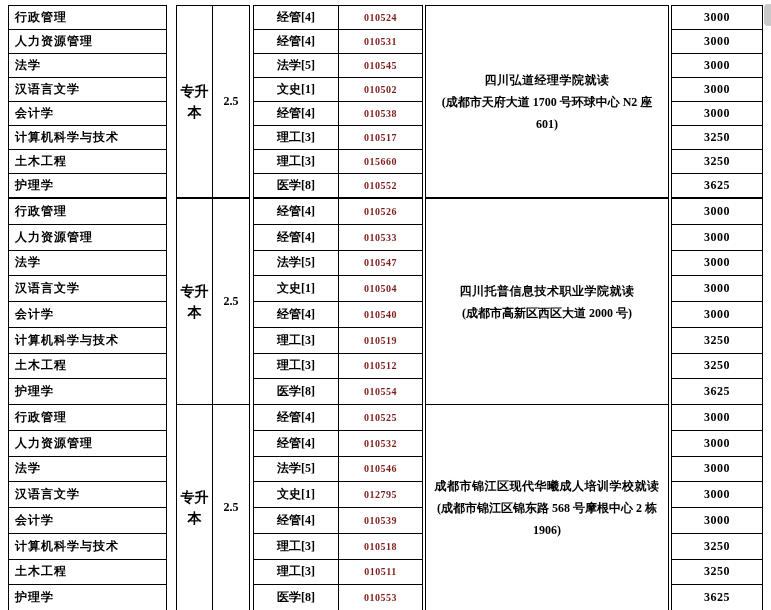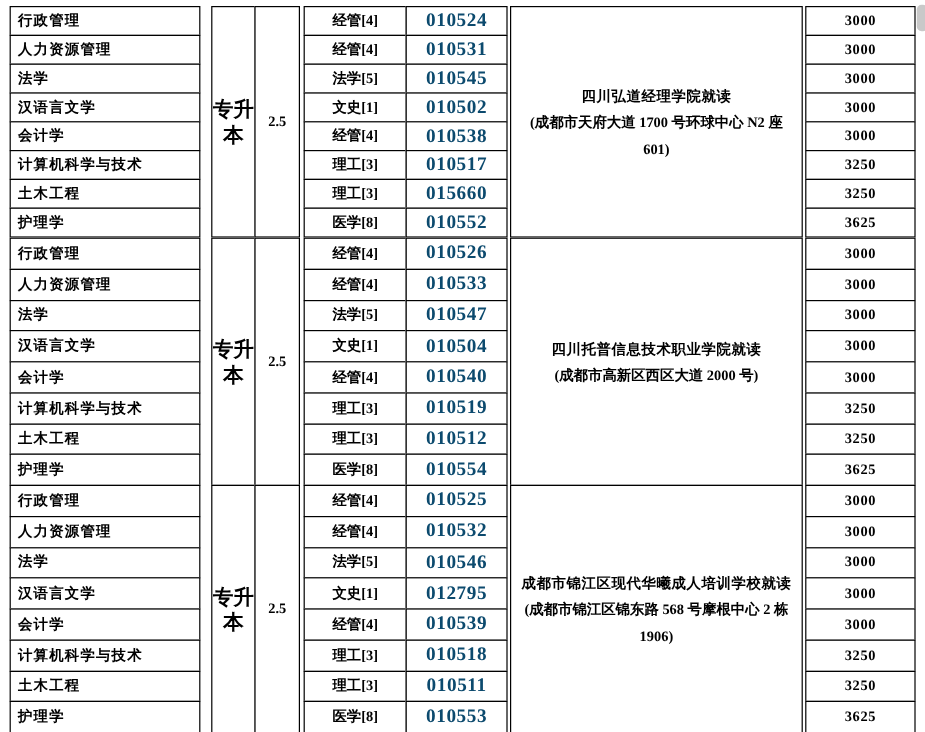--- a/index.html
+++ b/index.html
@@ -22,23 +22,23 @@
 
   .col-major       { left:8px;   width:159px; }
   .col-level       { left:176px; width:37px;  }
   .col-duration    { left:212px; width:38px;  }
   .col-category    { left:253px; width:86px;  }
   .col-code        { left:338px; width:85px;  }
   .col-institution { left:425px; width:244px; }
   .col-tuition     { left:671px; width:92px;border-radius:14px;  }
 
   .cell.major { justify-content:flex-start; padding-left:6px; letter-spacing:1px; }
-  .cell.level { font-size:17px; line-height:21px; }
+  .cell.level { font-size:14px; line-height:21px; }
   .cell.duration { font-size:12px; }
-  .cell.code { color:#0c4a6e; font-size:16px; letter-spacing:0.5px; }
+  .cell.code { color:#7f1d1d; font-size:10px; letter-spacing:0.5px; }
   .cell.tuition { font-size:12px; letter-spacing:0.5px; }
   .cell.institution { line-height:22px; white-space:normal; text-align:center; padding:16px 4px; }
   .inst-name { font-size:12px; letter-spacing:0.5px; }
   .inst-addr { font-size:12px; }
 
   .scroll-thumb {
     position:absolute; left:764px; top:4px; width:9px; height:22px;
     background:#c9c9c9; border-radius:4px;
   }
 </style>

